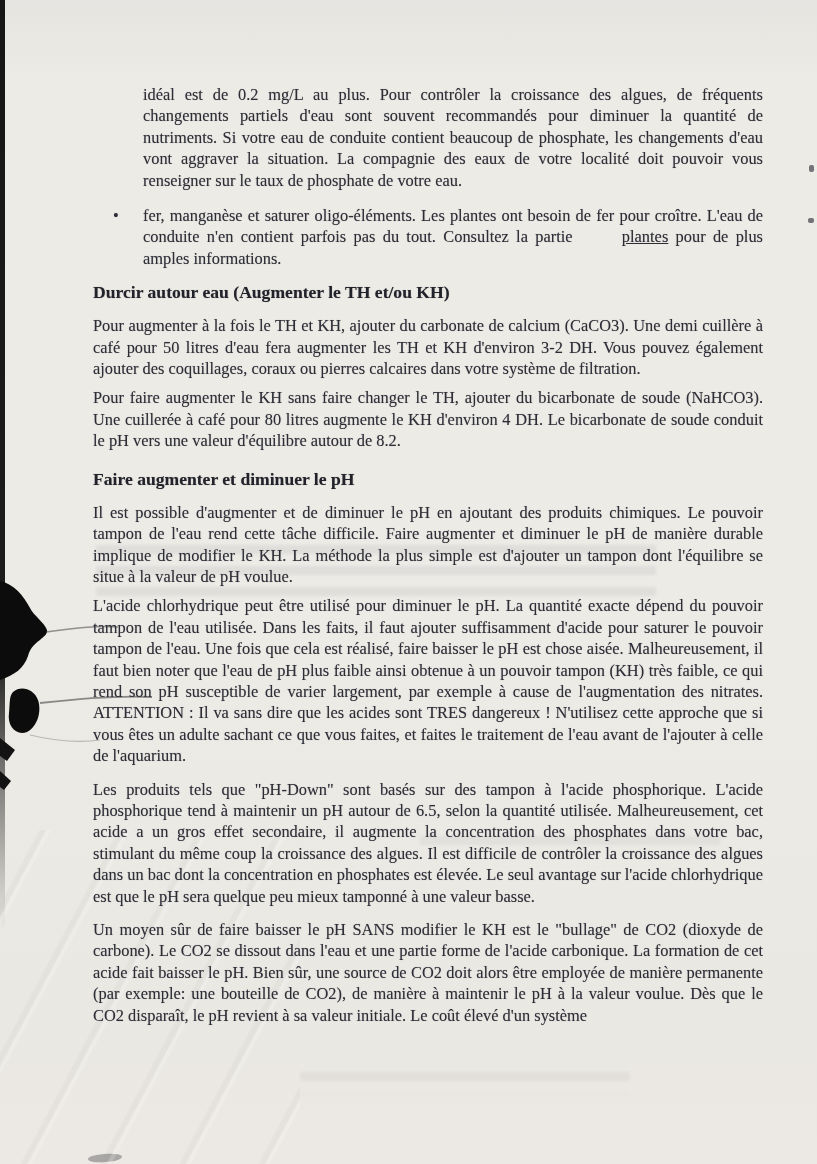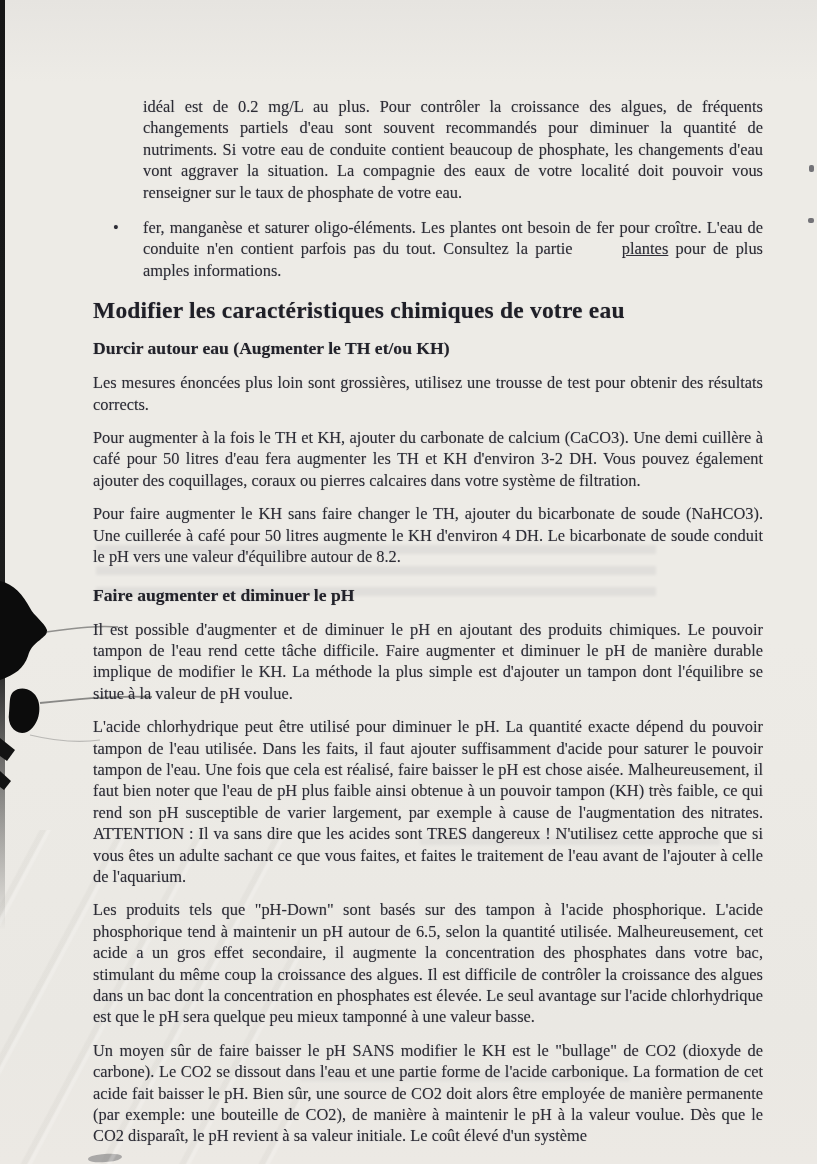--- a/index.html
+++ b/index.html
@@ -34,21 +34,21 @@
   .corner-mark{position:absolute;left:88px;top:1154px;width:34px;height:8px;
     background:rgba(88,88,94,.45);border-radius:50%/60%;transform:rotate(-4deg);}
   .ink-blot{position:absolute;left:0;top:575px;}
 
   
   .content{
     position:absolute;left:93px;top:84px;width:670px;
     font-size:16.4px;line-height:21.4px;
     text-shadow:0 0 1px rgba(45,45,58,.35);
   }
-  p{margin:12px 0 8px;text-align:justify;}
+  p{margin:0 0 8px;text-align:justify;}
   .indented{margin-left:50px;}
   .bullet-row{display:flex;margin:6px 0 0;}
   .bullet-marker{width:50px;padding-left:20px;box-sizing:border-box;flex:none;}
   .bullet-text{flex:1;text-align:justify;}
   h1{
     font-size:23.5px;line-height:30px;margin:14px 0 6px;
     font-weight:bold;color:#1f1f27;letter-spacing:.2px;
     text-shadow:0 0 1px rgba(31,31,39,.4);
   }
   h2{
@@ -86,29 +86,27 @@
 
   <div class="content">
 
     <p class="indented" style="margin-bottom:14px"><span>idéal est de 0.2 mg/L au plus. Pour contrôler la croissance des algues, de fréquents changements partiels d'eau sont souvent recommandés pour diminuer la quantité de nutriments. Si votre eau de conduite contient beaucoup de phosphate, les changements d'eau vont aggraver la situation. La compagnie des eaux de votre localité doit pouvoir vous renseigner sur le taux de phosphate de votre eau.</span></p>
 
     <div class="bullet-row">
       <span class="bullet-marker">•</span>
       <div class="bullet-text"><span>fer, manganèse et saturer oligo-éléments. Les plantes ont besoin de fer pour croître. L'eau de conduite n'en contient parfois pas du tout. Consultez la partie </span><span class="un">plantes</span><span> pour de plus amples informations.</span></div>
     </div>
 
-    <h1>Modifier les caractéristiques chimiques de votre eau</h1>
 
     <h2>Durcir autour eau (Augmenter le TH et/ou KH)</h2>
 
-    <p><span>Les mesures énoncées plus loin sont grossières, utilisez une trousse de test pour obtenir des résultats corrects.</span></p>
 
     <p><span>Pour augmenter à la fois le TH et KH, ajouter du carbonate de calcium (CaCO3). Une demi cuillère à café pour 50 litres d'eau fera augmenter les TH et KH d'environ 3-2 DH. Vous pouvez également ajouter des coquillages, coraux ou pierres calcaires dans votre système de filtration.</span></p>
 
-    <p><span>Pour faire augmenter le KH sans faire changer le TH, ajouter du bicarbonate de soude (NaHCO3). Une cuillerée à café pour 50 litres augmente le KH d'environ 4 DH. Le bicarbonate de soude conduit le pH vers une valeur d'équilibre autour de 8.2.</span></p>
+    <p><span>Pour faire augmenter le KH sans faire changer le TH, ajouter du bicarbonate de soude (NaHCO3). Une cuillerée à café pour 80 litres augmente le KH d'environ 4 DH. Le bicarbonate de soude conduit le pH vers une valeur d'équilibre autour de 8.2.</span></p>
 
     <h2 style="margin-top:16px">Faire augmenter et diminuer le pH</h2>
 
     <p><span>Il est possible d'augmenter et de diminuer le pH en ajoutant des produits chimiques. Le pouvoir tampon de l'eau rend cette tâche difficile. Faire augmenter et diminuer le pH de manière durable implique de modifier le KH. La méthode la plus simple est d'ajouter un tampon dont l'équilibre se situe à la valeur de pH voulue.</span></p>
 
     <p><span>L'acide chlorhydrique peut être utilisé pour diminuer le pH. La quantité exacte dépend du pouvoir tampon de l'eau utilisée. Dans les faits, il faut ajouter suffisamment d'acide pour saturer le pouvoir tampon de l'eau. Une fois que cela est réalisé, faire baisser le pH est chose aisée. Malheureusement, il faut bien noter que l'eau de pH plus faible ainsi obtenue à un pouvoir tampon (KH) très faible, ce qui rend son pH susceptible de varier largement, par exemple à cause de l'augmentation des nitrates. ATTENTION : Il va sans dire que les acides sont </span><span class="it">TRES</span><span> dangereux ! N'utilisez cette approche que si vous êtes un adulte sachant ce que vous faites, et faites le traitement de l'eau </span><span class="it">avant</span><span> de l'ajouter à celle de l'aquarium.</span></p>
 
     <p style="margin-top:12px"><span>Les produits tels que "pH-Down" sont basés sur des tampon à l'acide phosphorique. L'acide phosphorique tend à maintenir un pH autour de 6.5, selon la quantité utilisée. Malheureusement, cet acide a un </span><span class="it">gros</span><span> effet secondaire, il augmente la concentration des phosphates dans votre bac, stimulant du même coup la croissance des algues. Il est difficile de contrôler la croissance des algues dans un bac dont la concentration en phosphates est élevée. Le seul avantage sur l'acide chlorhydrique est que le pH sera quelque peu mieux tamponné à une valeur basse.</span></p>
 
     <p style="margin-top:12px"><span>Un moyen sûr de faire baisser le pH </span><span class="it">SANS</span><span> modifier le KH est le "bullage" de CO2 (dioxyde de carbone). Le CO2 se dissout dans l'eau et une partie forme de l'acide carbonique. La formation de cet acide fait baisser le pH. Bien sûr, une source de CO2 doit alors être employée de manière permanente (par exemple: une bouteille de CO2), de manière à maintenir le pH à la valeur voulue. Dès que le CO2 disparaît, le pH revient à sa valeur initiale. Le coût élevé d'un système</span></p>

